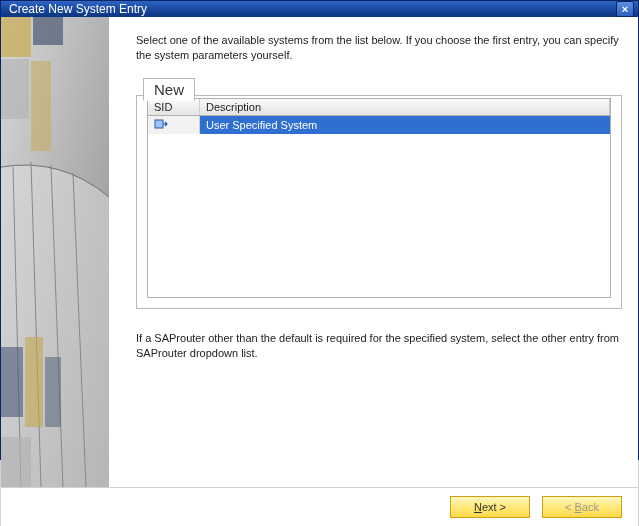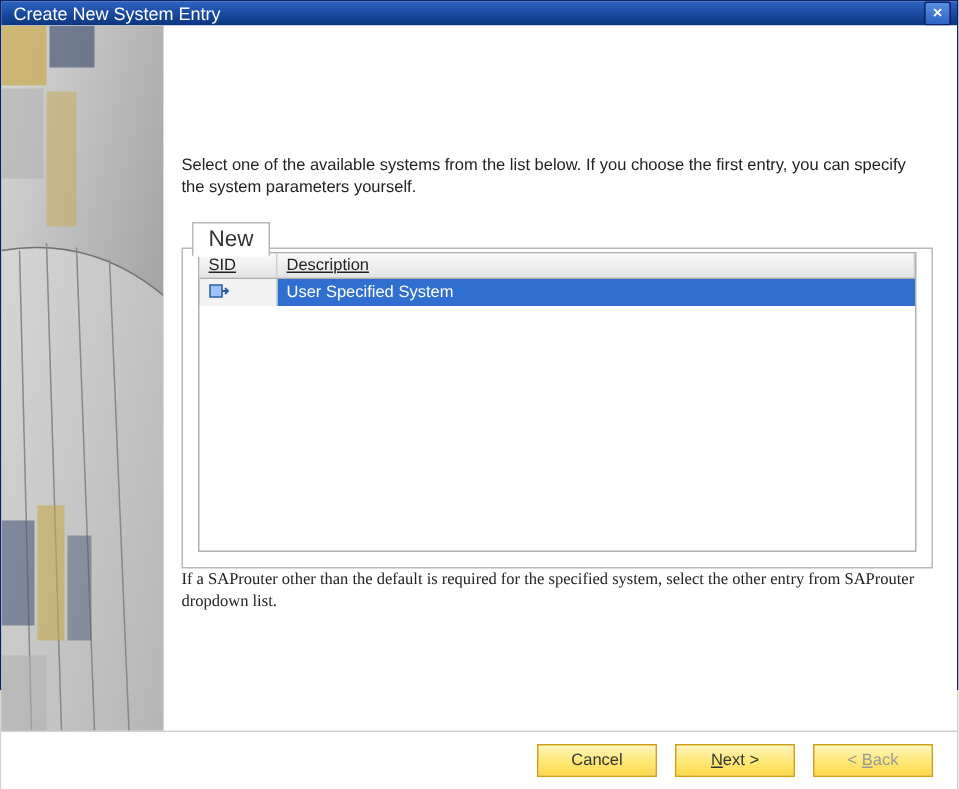--- a/index.html
+++ b/index.html
@@ -53,25 +53,24 @@
   }
   .side-image {
     width: 108px;
     background: linear-gradient(to right, #a0a0a0, #c0c0c0);
     position: relative;
     overflow: hidden;
   }
   .side-image svg { width:100%; height:100%; display:block; }
   .main {
     flex: 1;
-    padding: 12px 16px 8px 12px;
+    padding: 12px 16px 8px 27px;
     display: flex;
     flex-direction: column;
     color: #333;
-    justify-content: center;
   }
   .instructions {
     margin: 4px 0 12px;
     line-height: 1.35;
     color: #222;
   }
   .tab-container {
     border: 1px solid #b8b8b8;
     flex: 0 0 auto;
     margin-top: 12px;
@@ -128,21 +127,20 @@
   .grid-header {
     display:flex;
     background: linear-gradient(to bottom,#fafafa,#e4e4e4);
     border-bottom:1px solid #b0b0b0;
     font-size:11px;
     color:#222;
   }
   .grid-header .col {
     padding:2px 6px;
     border-right:1px solid #cfcfcf;
-    text-decoration:underline;
   }
   .col-sid { width:52px; }
   .col-desc { flex:1; }
   .grid-row {
     display:flex;
     align-items:center;
     background:#2f6fd0;
     color:#fff;
     height:18px;
     font-size:11px;
@@ -152,23 +150,23 @@
     width:52px;
     display:flex;
     align-items:center;
     padding-left:6px;
     background:#f2f2f2;
     height:100%;
     border-right:1px solid #cfcfcf;
   }
   .row-icon svg{width:14px;height:14px;}
   .help-text {
+    margin-top: 22px;
     line-height:1.35;
     color:#222;
-    font-family:Liberation Serif, serif;
   }
   .router-row {
     margin-top: 18px;
     display:flex;
     align-items:center;
     gap: 24px;
   }
   .router-label {}
   .router-select {
     flex:1;
@@ -261,23 +259,20 @@
           </div>
         </div>
 
         <div class="help-text">If a SAProuter other than the default is required for the specified system, select the other entry from SAProuter dropdown list.</div>
 
       </div>
     </div>
 
     <div class="button-bar">
       <button class="yellow-btn">
-        <span>Cancel</span>
-      </button>
-      <button class="yellow-btn">
         <u>N</u><span>ext &gt;</span>
       </button>
       <button class="yellow-btn disabled">
         <span>&lt; </span><u>B</u><span>ack</span>
       </button>
     </div>
   </div>
 </div>
 
 </body></html>

